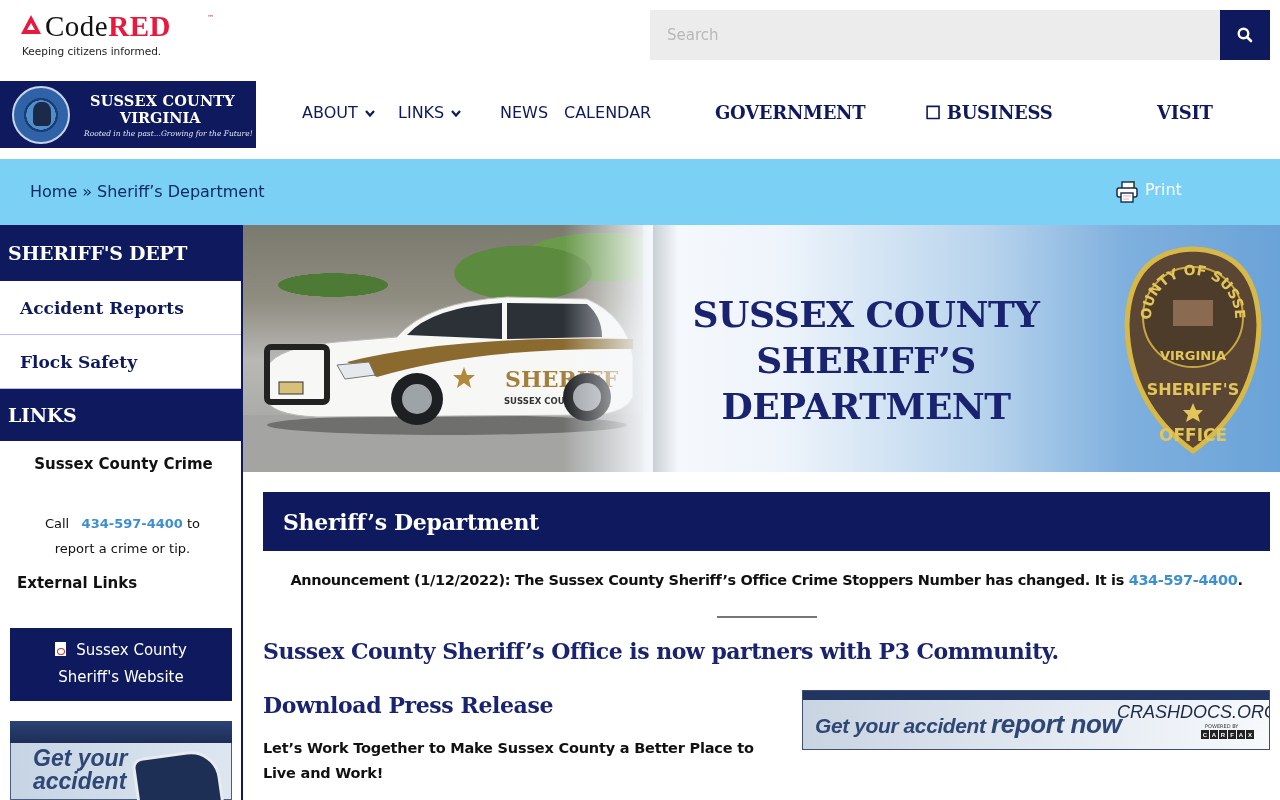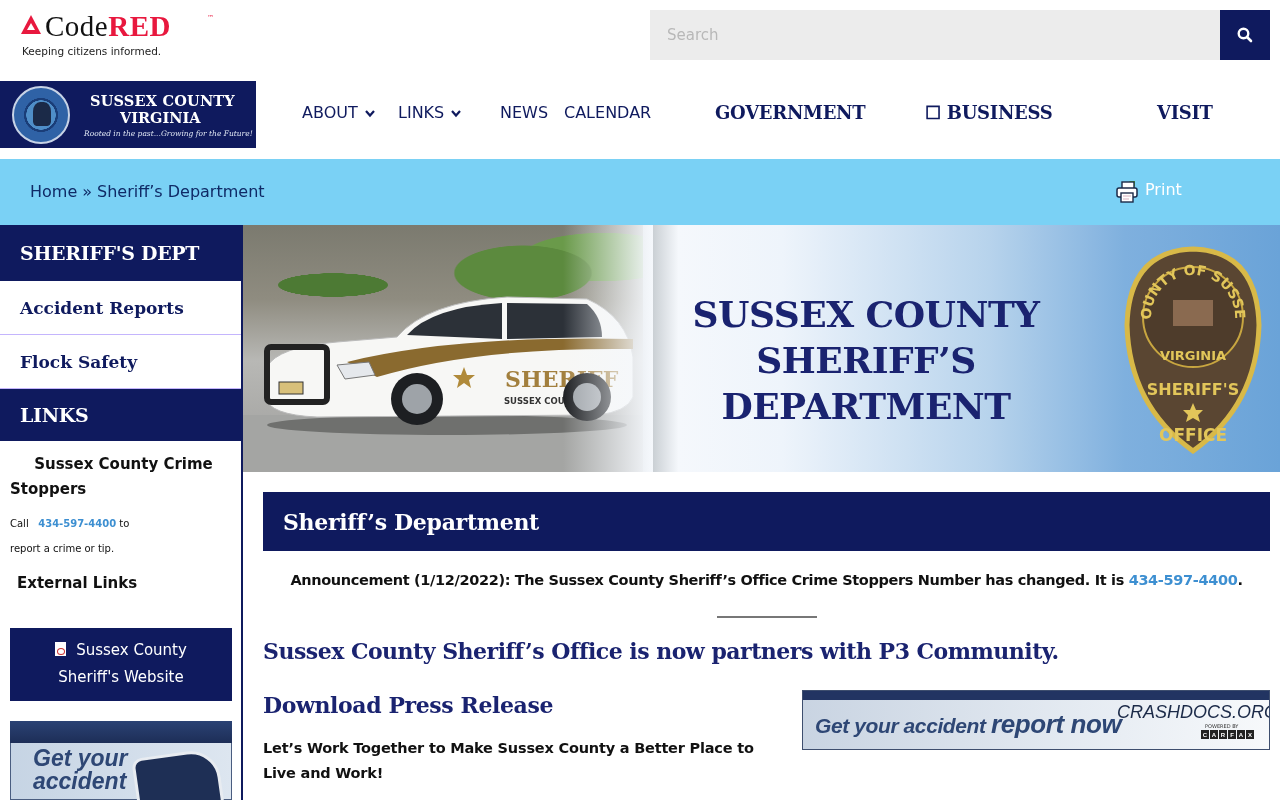--- a/index.html
+++ b/index.html
@@ -32,26 +32,26 @@
   .chev { width: 12px; height: 12px; }
 
   
   .crumbband { position: absolute; left: 0; top: 159px; width: 1280px; height: 66px; background: #7ad1f5; }
   .crumbs { position: absolute; left: 30px; top: 182px; font-size: 16px; color: #0f2a66; display: flex; gap: 5px; }
   .crumbs a { color: #0f2a66; text-decoration: none; }
   .print { position: absolute; left: 1115px; top: 180px; display: flex; gap: 4px; color: #fff; font-size: 16px; cursor: pointer; }
 
   
   .sidebar { position: absolute; left: 0; top: 225px; width: 243px; height: 575px; border-right: 2px solid #0f1a5e; }
-  .sb-head { height: 56px; background: #0f1a5e; color: #fff; font-family: "DejaVu Serif", serif; font-weight: bold; font-size: 19px; padding-left: 20px; display: flex; align-items: center; letter-spacing: -0.3px; }
+  .sb-head { height: 56px; background: #0f1a5e; color: #fff; font-family: "DejaVu Serif", serif; font-weight: bold; font-size: 19px; padding-left: 8px; display: flex; align-items: center; letter-spacing: -0.3px; }
   .sb-item { height: 54px; background: #fff; color: #0f1a5e; font-family: "DejaVu Serif", serif; font-weight: bold; font-size: 17px; padding-left: 20px; display: flex; align-items: center; border-bottom: 1px solid #c4b5fd; cursor: pointer; }
   .sb-links-head { height: 52px; }
   .cs-title { position: absolute; left: 10px; top: 227px; width: 220px; font-size: 15px; font-weight: bold; color: #111; line-height: 25px; }
   .cs-title .pad { padding-left: 7px; text-align: center; }
-  .cs-call { position: absolute; left: 10px; top: 286px; width: 225px; font-size: 10px; color: #111; line-height: 25px; }
+  .cs-call { position: absolute; left: 10px; top: 286px; width: 225px; font-size: 13px; color: #111; line-height: 25px; text-align: center; }
   .phone { color: #3d8fd1; font-weight: bold; text-decoration: none; }
   .ext-links { position: absolute; left: 17px; top: 349px; font-size: 15px; font-weight: bold; color: #111; }
   .sb-btn { position: absolute; left: 10px; top: 403px; width: 222px; height: 73px; background: #0f1a5e; color: #fff; font-size: 15px; text-align: center; line-height: 27px; padding-top: 9px; cursor: pointer; }
   .sb-btn .pdf { display: inline-block; width: 11px; height: 14px; background: #fff; vertical-align: -1px; margin-right: 10px; position: relative; }
   .sb-btn .pdf::after { content: ""; position: absolute; left: 2px; top: 6px; width: 6px; height: 5px; border: 1px solid #c33; border-radius: 50%; }
   .sb-ad { position: absolute; left: 10px; top: 496px; width: 222px; height: 79px; overflow: hidden; cursor: pointer; }
   .sb-ad .bar { height: 22px; background: linear-gradient(#2b4274, #1d2e57); }
   .sb-ad .body { height: 57px; background: linear-gradient(90deg, #c6d4e4, #dde6f0); position: relative; border: 1px solid #4a5d80; border-top: none; }
   .sb-ad .txt { position: absolute; left: 22px; top: 4px; color: #2e4775; font-family: "Liberation Sans", sans-serif; font-weight: bold; font-style: italic; font-size: 23px; line-height: 23px; }
   .sb-ad .shield { position: absolute; left: 124px; top: 10px; width: 86px; height: 60px; background: #1e2f55; border-radius: 10px 30px 0 0; transform: rotate(-8deg); border: 3px solid #e8ecf1; }
@@ -164,21 +164,20 @@
 </div>
 
 <aside class="sidebar">
   <div class="sb-head">SHERIFF'S DEPT</div>
   <div class="sb-item">Accident Reports</div>
   <div class="sb-item">Flock Safety</div>
   <div class="sb-head sb-links-head">LINKS</div>
 
   <div class="cs-title">
     <div class="pad">Sussex County Crime</div>
-    <div>Stoppers</div>
   </div>
   <div class="cs-call">
     <span>Call</span>&nbsp;&nbsp;
     <a href="#" class="phone">434-597-4400</a>
     <span>to</span><br>
     <span>report a crime or tip.</span>
   </div>
   <div class="ext-links">External Links</div>
 
   <div class="sb-btn">

